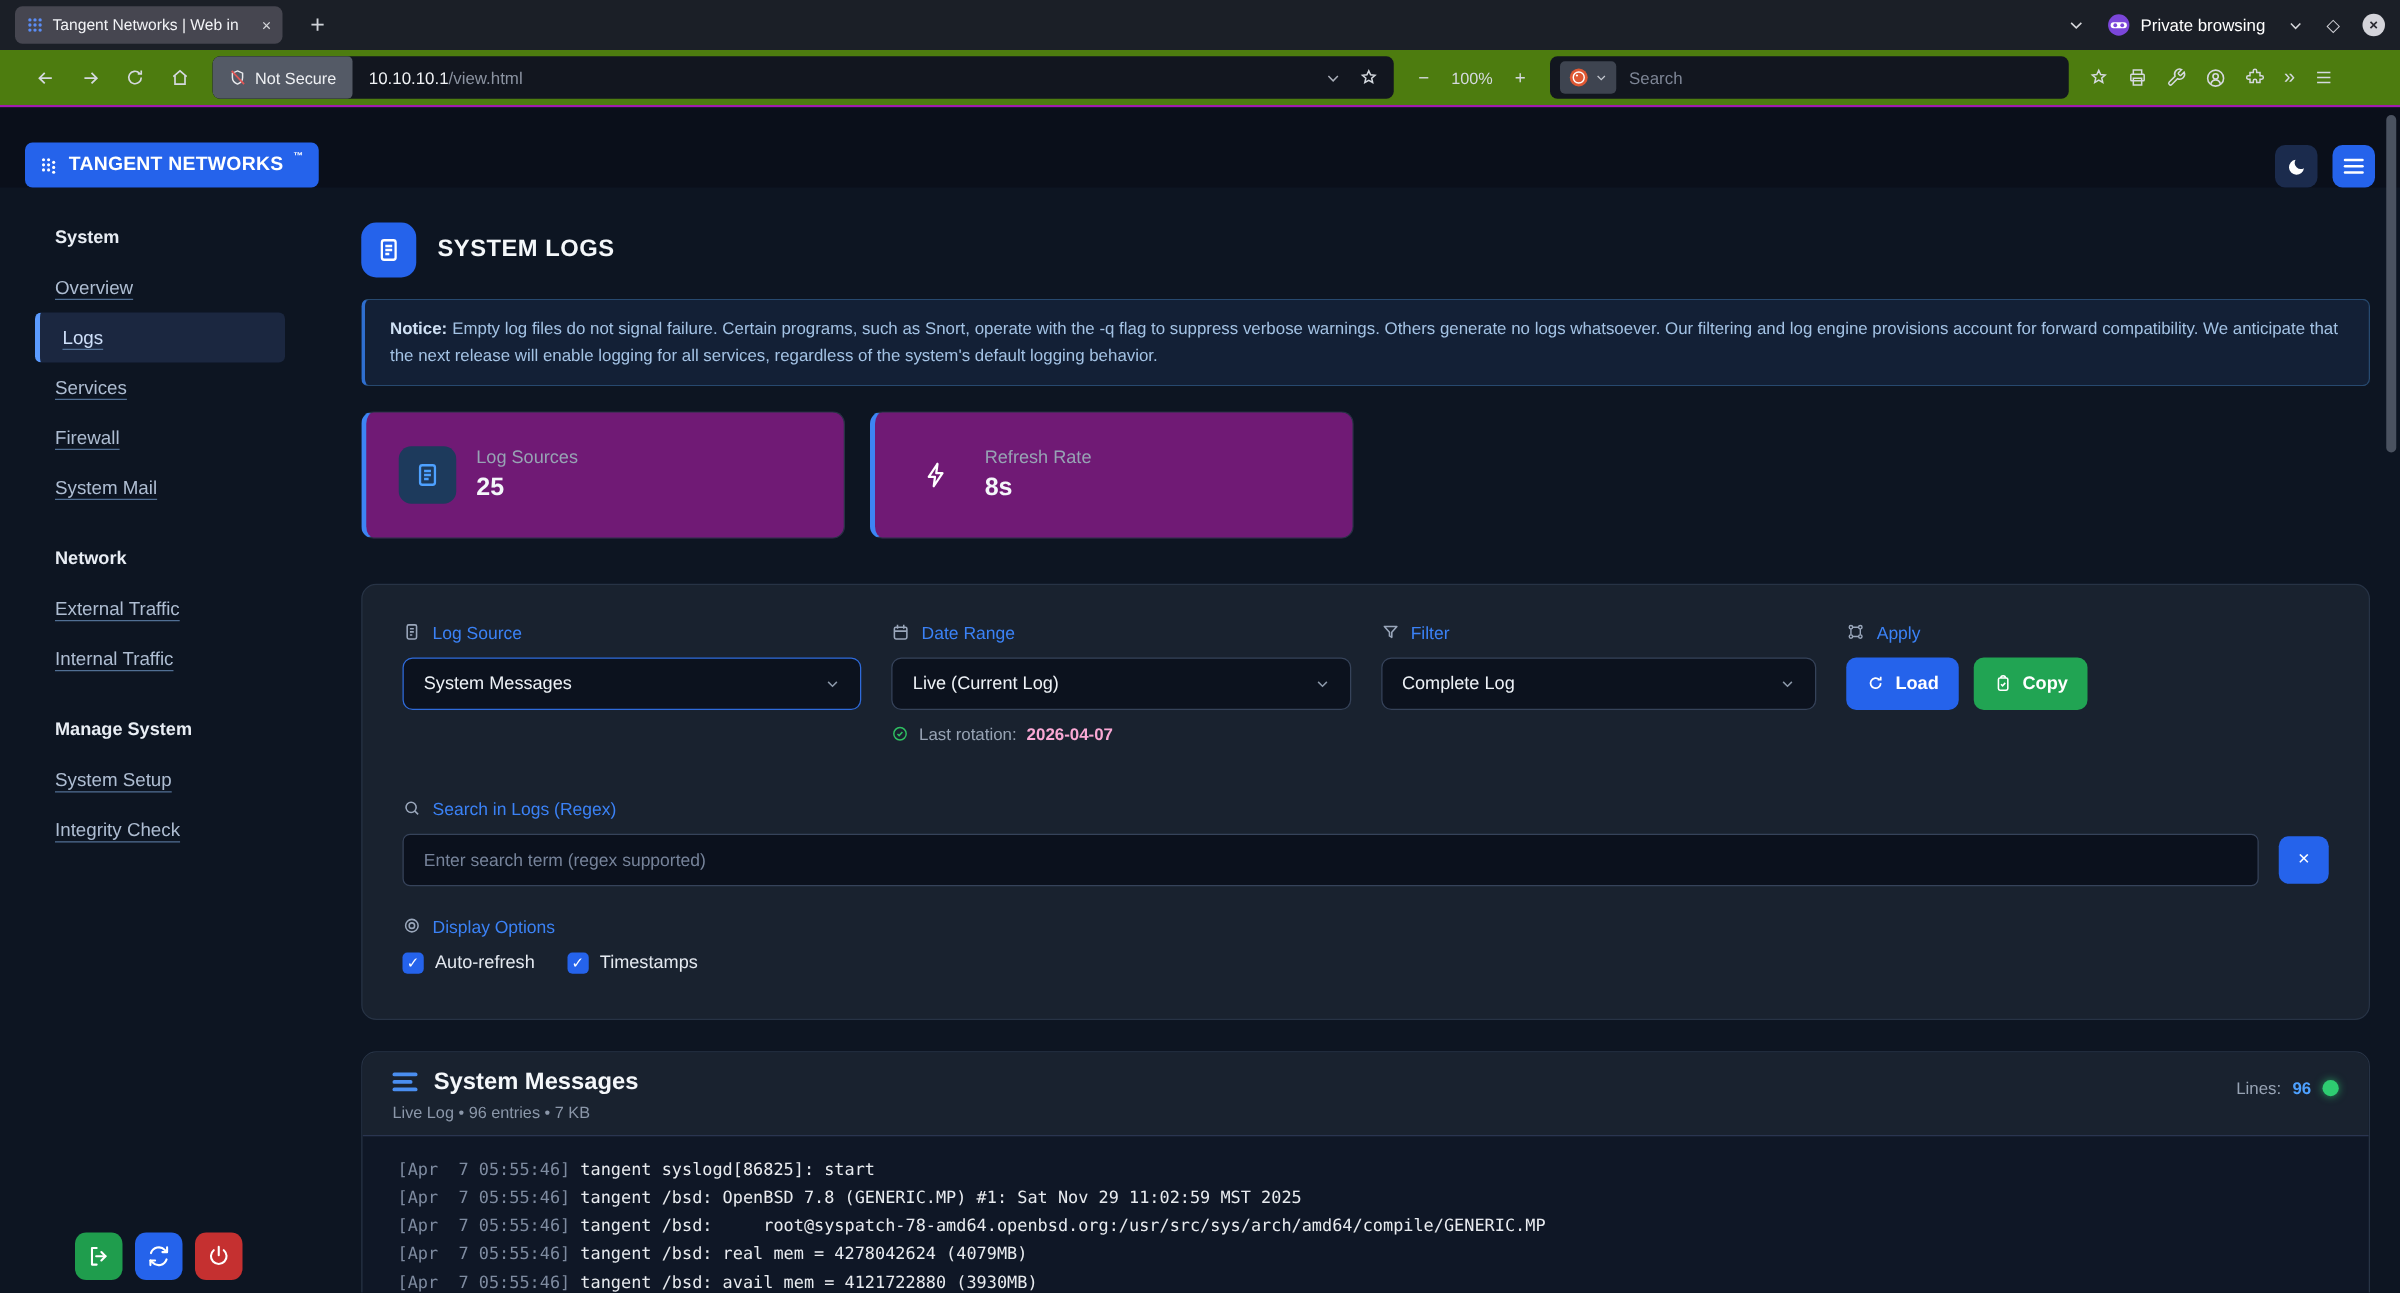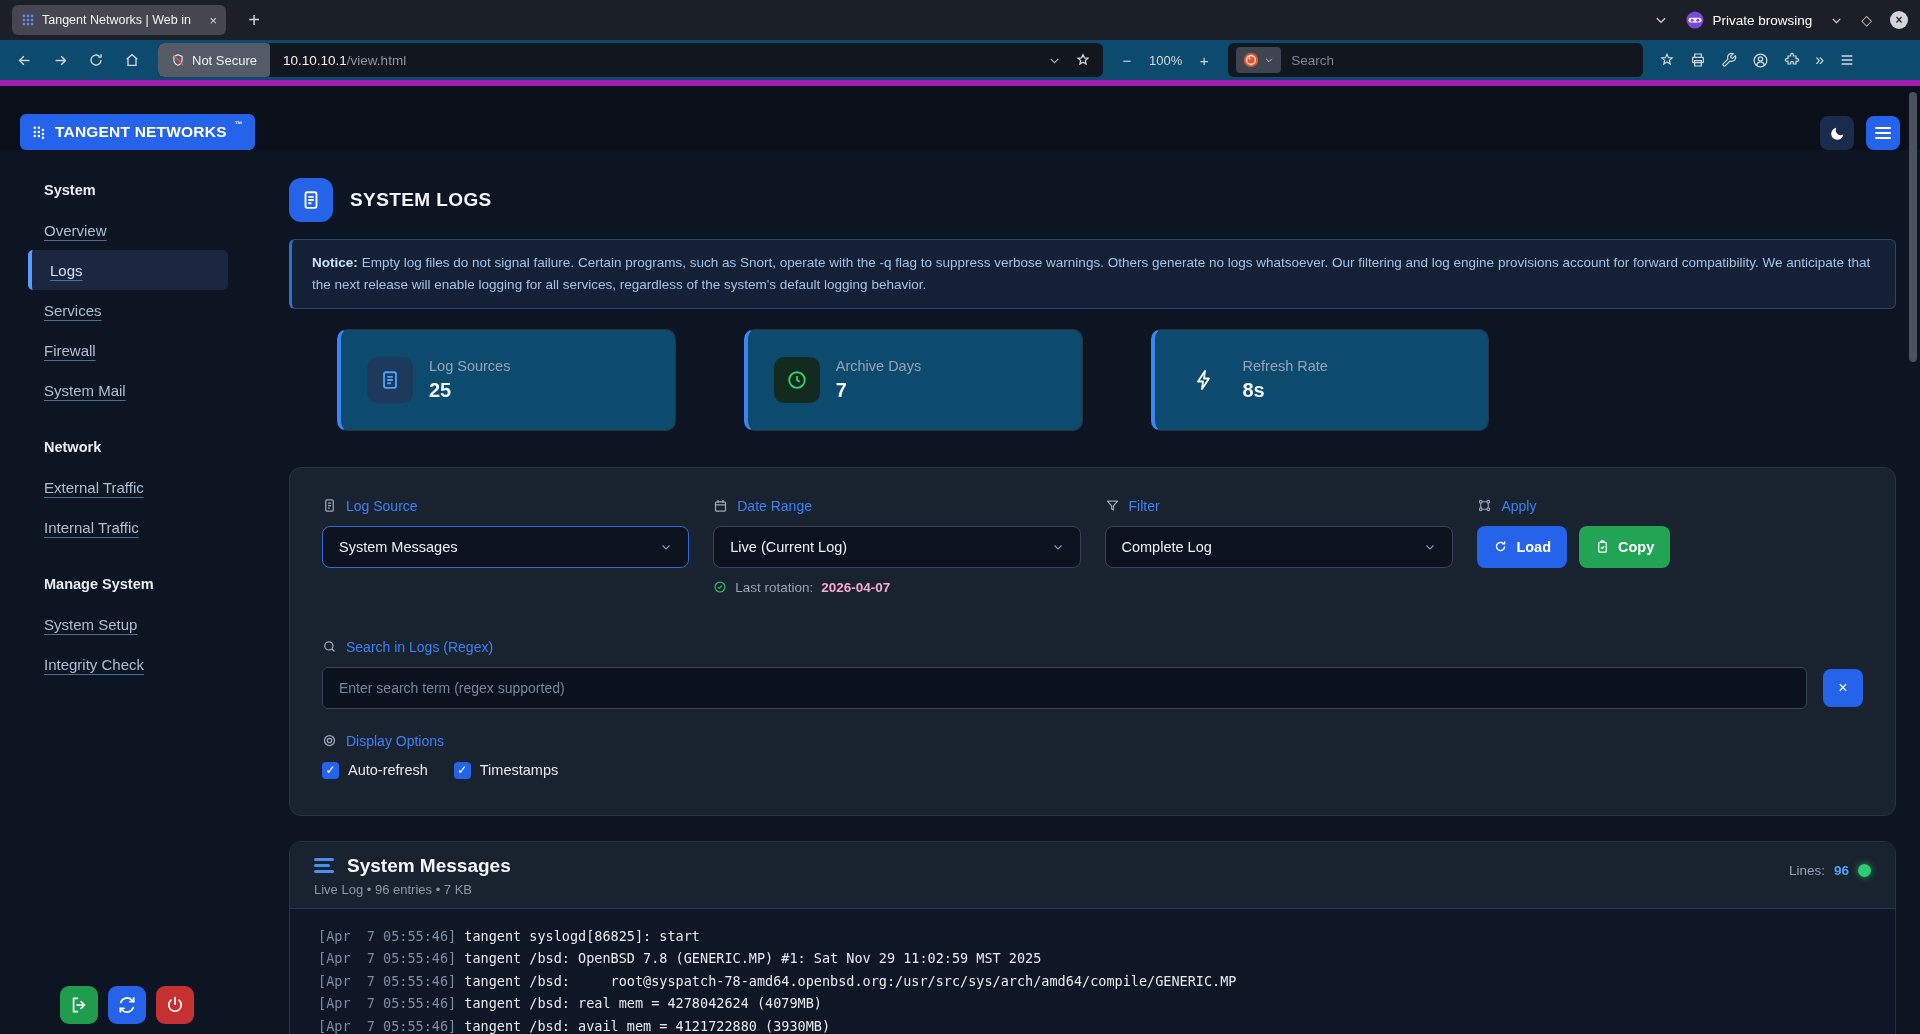--- a/index.html
+++ b/index.html
@@ -11,21 +11,21 @@
   .tabbar { height:40px; background:#1b1f27; display:flex; align-items:center; padding:0 12px; }
   .tab { width:214px; height:30px; background:#464650; border-radius:6px; display:flex; align-items:center; gap:7px; padding:2px 9px; }
   .tab-title { flex:1; white-space:nowrap; overflow:hidden; color:#f2f3f6; font-size:12.5px; }
   .tab-close { color:#d6d7db; font-size:13px; line-height:1; }
   .newtab { color:#cfd2d8; font-size:20px; margin-left:14px; width:28px; text-align:center; }
   .tabbar-right { margin-left:auto; display:flex; align-items:center; gap:18px; color:#d6d7db; }
   .private-chip { display:flex; gap:8px; align-items:center; font-size:13.5px; color:#fff; }
   .win-glyph { font-size:14px; color:#d4d4da; }
   .win-close { width:18px; height:18px; border-radius:50%; background:#d4d4da; color:#2a2a31; font-size:12px; font-weight:bold; display:flex; align-items:center; justify-content:center; }
 
-  .navbar { height:46px; background:#0c4a6e; display:flex; align-items:center; padding:0 8px; gap:4px; border-bottom:6px solid #a21caf; }
+  .navbar { height:46px; background:#4d7c0f; display:flex; align-items:center; padding:0 20px; gap:4px; border-bottom:2px solid #a21caf; }
   .nav-btn { width:32px; height:30px; display:flex; align-items:center; justify-content:center; color:#d5d9df; }
   .urlbar { width:945px; height:34px; background:#12161f; border-radius:6px; display:flex; align-items:center; margin-left:6px; padding-right:12px; overflow:hidden; }
   .chip-notsecure { height:34px; background:#545a66; display:flex; align-items:center; gap:7px; padding:0 13px; color:#eef0f3; font-size:13px; border-radius:6px 4px 4px 6px; }
   .url-text { margin-left:13px; font-size:13.5px; color:#8b93a1; flex:1; white-space:nowrap; }
   .url-host { color:#f0f2f5; }
   .urlbar-end { display:flex; align-items:center; gap:14px; color:#c9ced6; }
   .zoomctl { display:flex; align-items:center; gap:12px; color:#d5d9df; font-size:13px; margin:0 10px; }
   .zbtn { font-size:15px; width:20px; text-align:center; }
   .searchbar { width:415px; height:34px; background:#12161f; border-radius:6px; display:flex; align-items:center; padding:0 8px; gap:10px; }
   .engine-chip { height:26px; background:#3e4450; border-radius:4px; display:flex; align-items:center; gap:5px; padding:0 7px; }
@@ -58,21 +58,21 @@
 
   .main { flex:1; padding:28px 24px 0 9px; }
   .title-row { display:flex; align-items:center; gap:17px; height:44px; margin-bottom:17px; }
   .title-icon { width:44px; height:44px; background:#2563eb; border-radius:12px; display:flex; align-items:center; justify-content:center; }
   .page-title { font-size:19px; color:#f4f7fa; letter-spacing:.4px; }
 
   .notice { background:#132036; border:1px solid #27496f; border-left:3px solid #2f6fd0; border-radius:6px; padding:12px 20px; font-size:13.5px; line-height:1.62; color:#a3c2e4; margin-bottom:20px; }
   .notice b { color:#cfe0f4; margin-right:4px; }
 
   .stats { display:grid; grid-template-columns:repeat(4,1fr); gap:20px; margin-bottom:36px; }
-  .stat { background:#0c4a6e; border:1px solid #273345; border-left:4px solid #3d85f4; border-radius:10px; padding:22px 26px; display:flex; align-items:center; gap:16px; height:102px;margin-left:48px; }
+  .stat { background:#701a75; border:1px solid #273345; border-left:4px solid #3d85f4; border-radius:10px; padding:22px 26px; display:flex; align-items:center; gap:16px; height:102px; }
   .stat-icon { width:46px; height:46px; border-radius:10px; display:flex; align-items:center; justify-content:center; flex-shrink:0; }
   .si-doc { background:#1d3a5c; color:#4ea1ff; }
   .si-clock { background:#132b1e; color:#35d06d; }
   .si-warn { background:#93221c; color:#fff; }
   .si-bolt { background:transparent; color:#fff; }
   .stat-label { color:#97a3b4; font-size:14.5px; margin-bottom:5px; }
   .stat-value { color:#f4f7fa; font-size:20px; font-weight:bold; }
 
   .panel { background:#19222f; border:1px solid #273345; border-radius:12px; padding:30px 32px 36px; margin-bottom:25px; }
   .fgrid { display:grid; grid-template-columns:1fr 1fr .95fr 1.05fr; gap:24px; }
@@ -356,32 +356,20 @@
         <div class="stat">
           <span class="stat-icon si-doc">
             <svg width="22" height="22" viewBox="0 0 24 24" fill="none" stroke="currentColor" stroke-width="2">
                 <rect x="5.5" y="3.5" width="13" height="17" rx="2"></rect>
                 <path d="M9 8.5h6M9 12h6M9 15.5h4"></path>
               </svg>
           </span>
           <div>
             <div class="stat-label">Log Sources</div>
             <div class="stat-value">25</div>
-          </div>
-        </div>
-        <div class="stat">
-          <span class="stat-icon si-clock">
-            <svg width="22" height="22" viewBox="0 0 24 24" fill="none" stroke="currentColor" stroke-width="2">
-                <circle cx="12" cy="12" r="8.5"></circle>
-                <path d="M12 7.5V12l3 2"></path>
-              </svg>
-          </span>
-          <div>
-            <div class="stat-label">Archive Days</div>
-            <div class="stat-value">7</div>
           </div>
         </div>
         <div class="stat">
           <span class="stat-icon si-bolt">
             <svg width="24" height="24" viewBox="0 0 24 24" fill="none" stroke="currentColor" stroke-width="1.8" stroke-linejoin="round">
                 <path d="M13 3L6 13.5h5L10 21l7-10.5h-5z"></path>
               </svg>
           </span>
           <div>
             <div class="stat-label">Refresh Rate</div>

